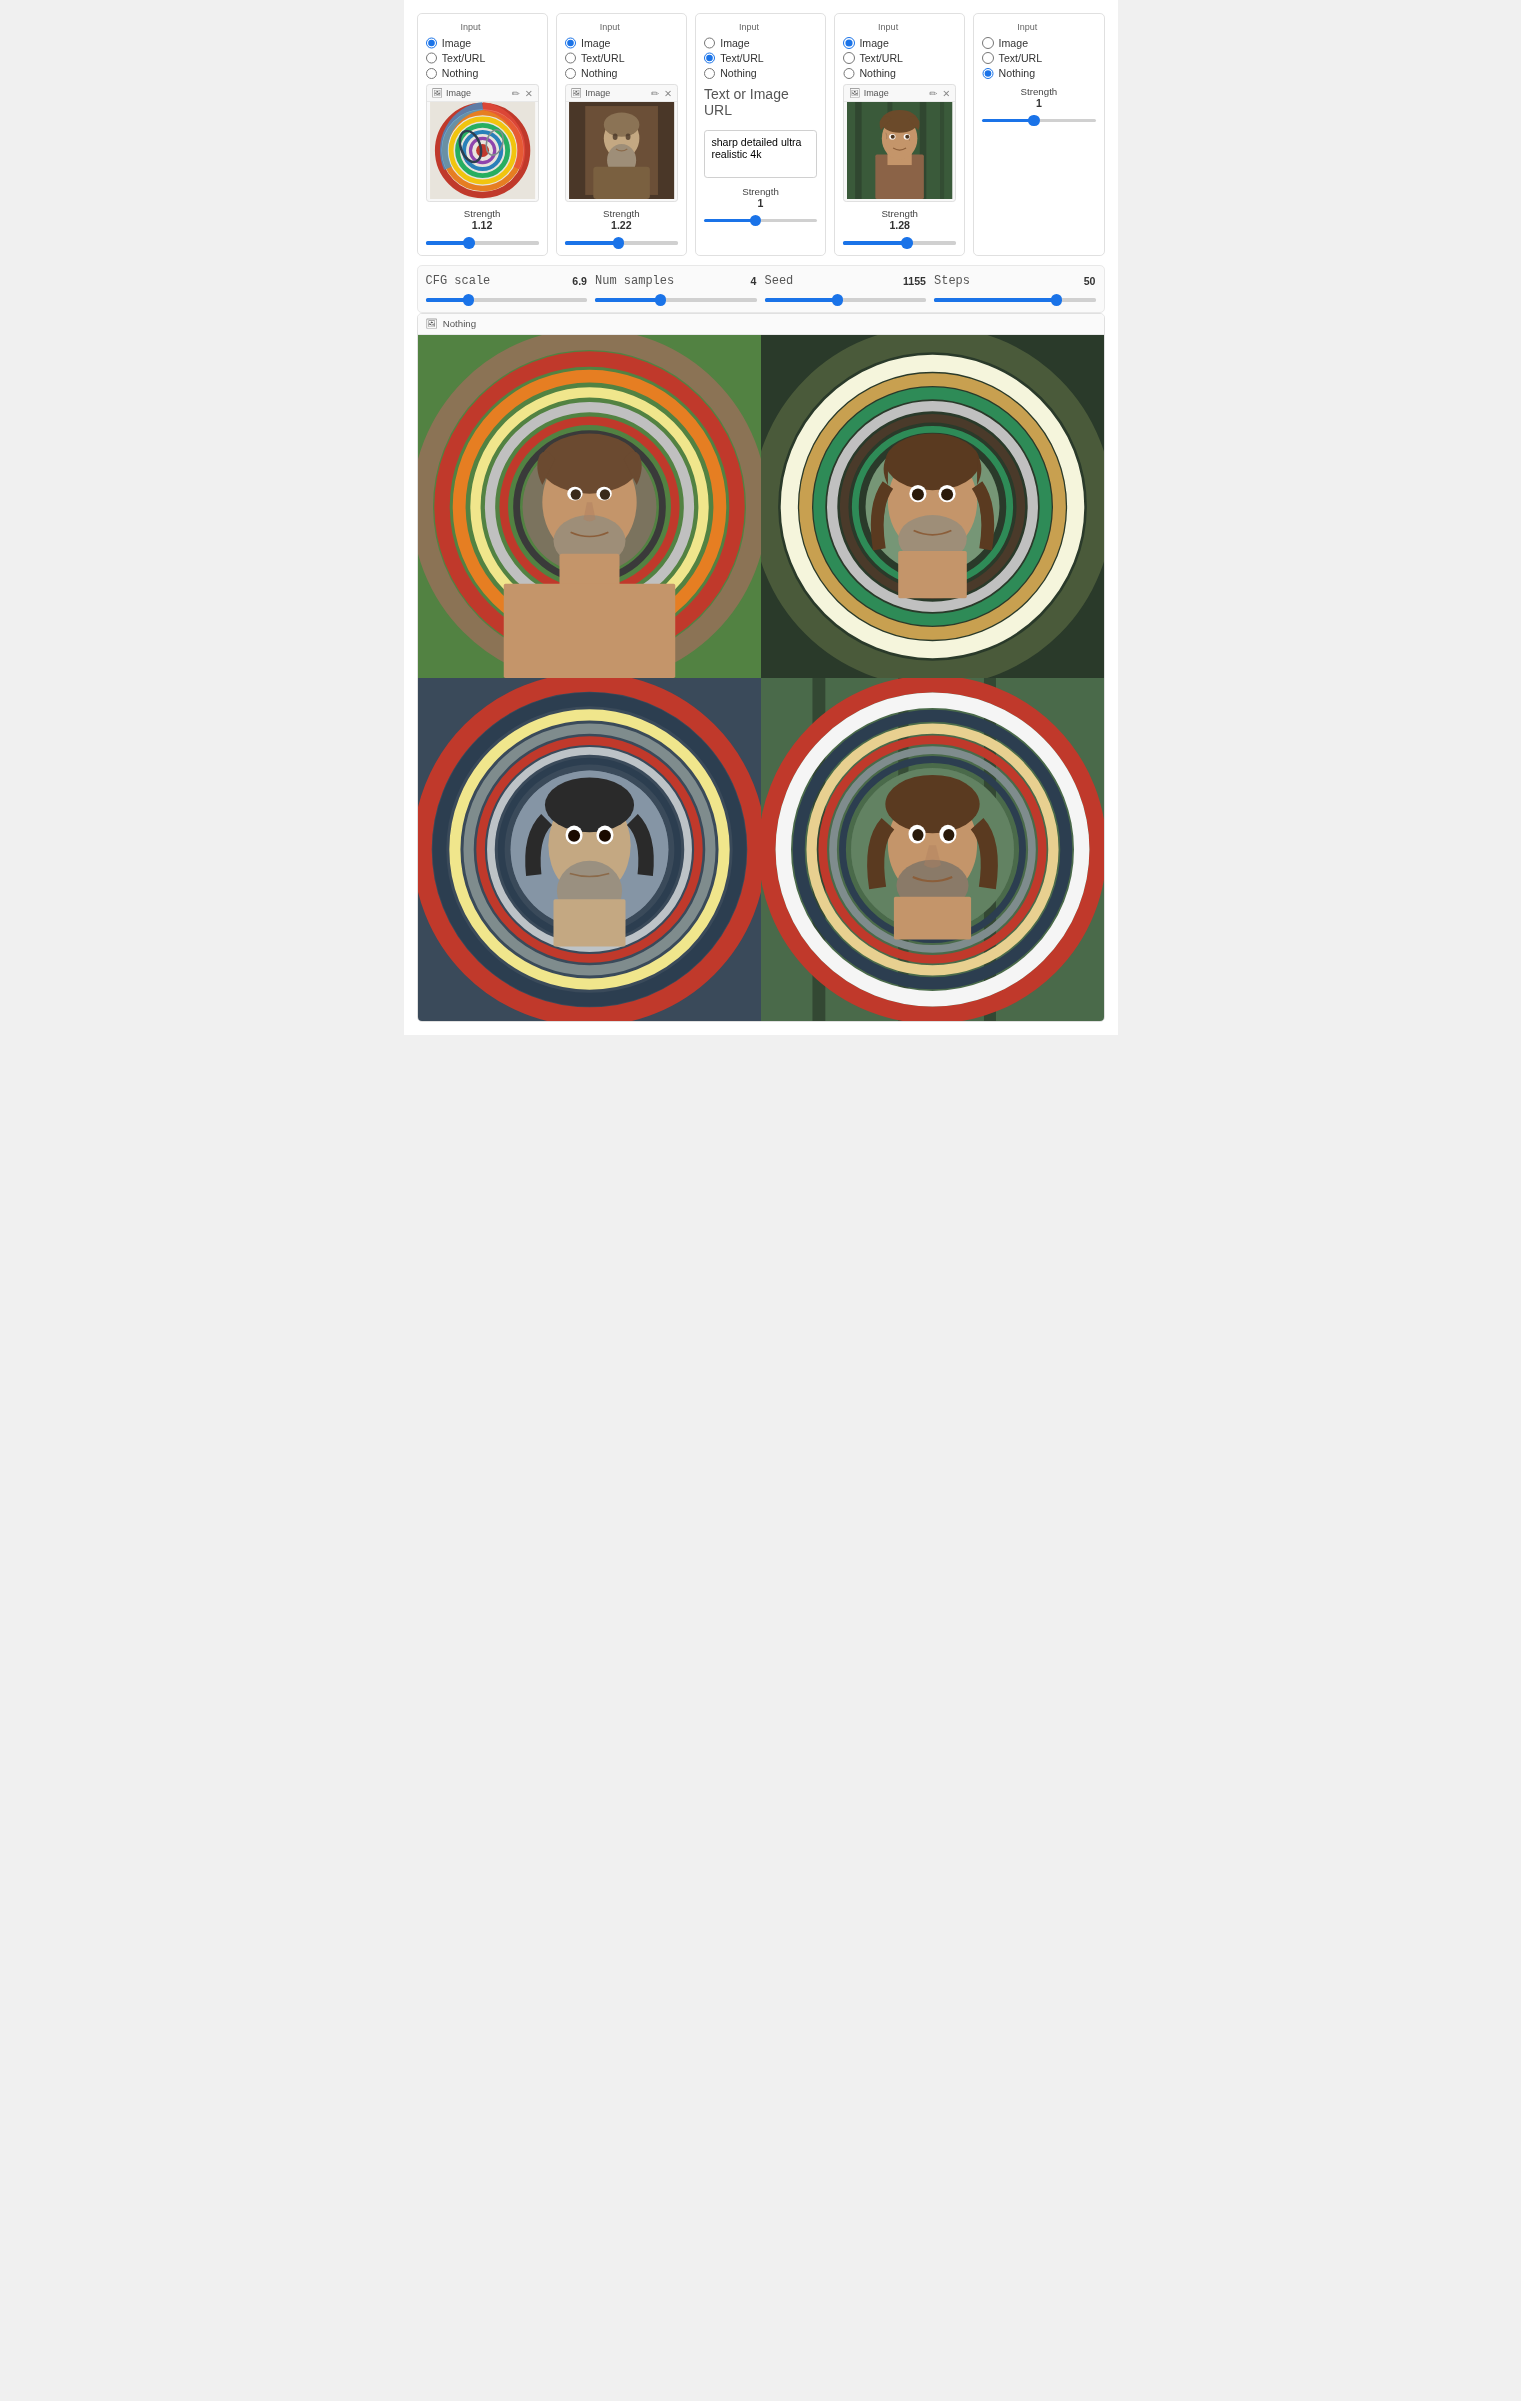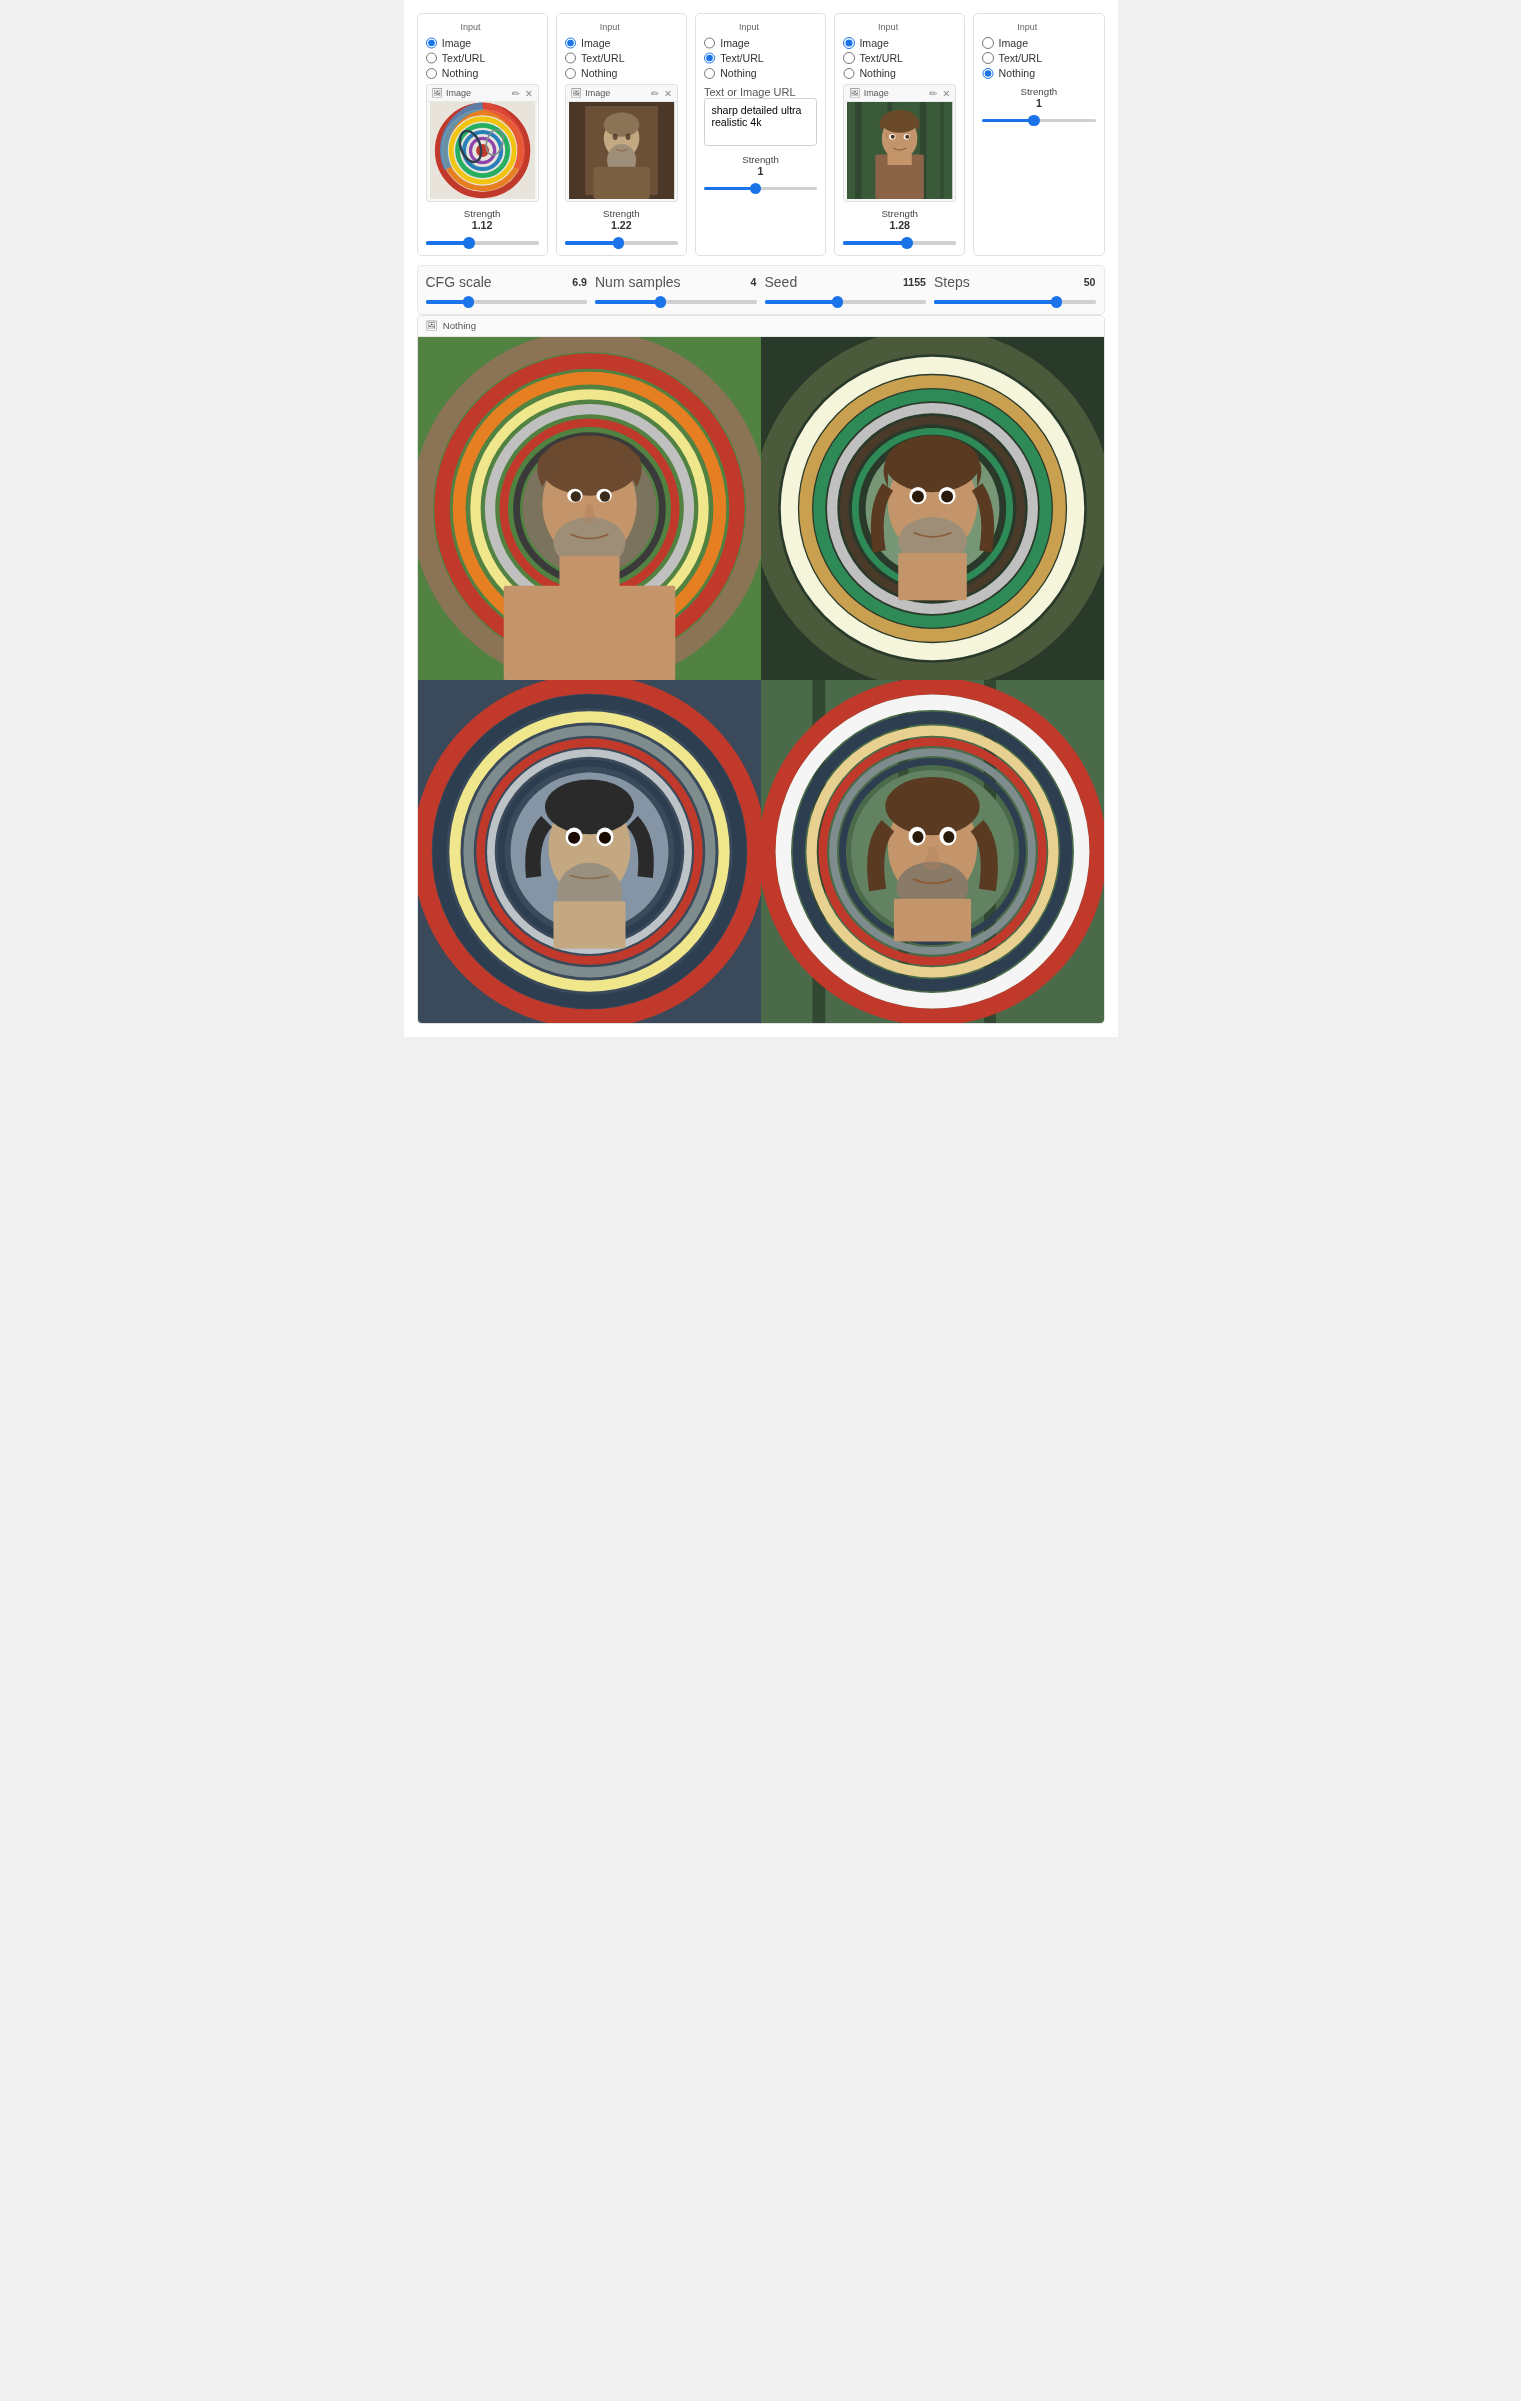--- a/index.html
+++ b/index.html
@@ -16,36 +16,36 @@
     .radio-option input[type="radio"] { accent-color: #1a73e8; width: 11.4px; height: 11.4px; }
 
     
     .image-box { border: 0.8px solid #e0e0e0; border-radius: 3.2px; margin-top: 4.9px; position: relative; background: #f8f8f8; }
     .image-box-header { display: flex; align-items: center; justify-content: space-between; padding: 2.4px 4.9px; border-bottom: 0.8px solid #e8e8e8; font-size: 9px; color: #555; }
     .image-box-header-left { display: flex; align-items: center; gap: 3.2px; }
     .image-box-actions { display: flex; gap: 4.9px; }
     .image-box-action { cursor: pointer; color: #888; font-size: 9.7px; background: none; border: none; padding: 0; }
 
     
-    .text-url-label { font-size: 11px; color: #555; margin-top: 6.5px; margin-bottom: 0; }
+    .text-url-label { font-size: 14px; color: #555; margin-top: 6.5px; margin-bottom: 12px; }
     .text-url-input { width: 100%; border: 0.8px solid #d0d0d0; border-radius: 3.2px; padding: 4.9px 6.5px; font-size: 10.6px; resize: none; font-family: inherit; }
 
     
     .strength-row { display: flex; align-items: center; justify-content: space-between; margin-top: 6.5px; flex-direction: column; }
     .strength-label { font-size: 9.7px; color: #444; }
     .strength-value { font-weight: 600; font-size: 10.6px; }
     .slider-container { margin-top: 3.2px; }
     .slider { -webkit-appearance: none; appearance: none; width: 100%; height: 3.2px; border-radius: 1.6px; background: linear-gradient(to right, #1a73e8 var(--val, 50%), #d0d0d0 var(--val, 50%)); outline: none; cursor: pointer; }
     .slider::-webkit-slider-thumb { -webkit-appearance: none; width: 11.4px; height: 11.4px; border-radius: 50%; background: #1a73e8; cursor: pointer; }
 
     
     .bottom-sliders { display: flex; align-items: flex-start; gap: 8px; margin-top: 8px; padding: 8px; background: #fafafa; border: 0.8px solid #e8e8e8; border-radius: 4.9px; }
     .slider-group { flex: 1; }
     .slider-group-header { display: flex; justify-content: space-between; align-items: center; margin-bottom: 3.2px; }
-    .slider-group-label { font-size: 14px; color: #555; }
+    .slider-group-label { font-size: 12px; color: #555; font-family: Liberation Mono, monospace; }
     .slider-group-value { font-weight: 600; font-size: 10.6px; }
 
     
     .generate-btn { display: block; width: 100%; margin: 9.7px 0; padding: 9.7px; background: #f5f5f5; border: 0.8px solid #e0e0e0; border-radius: 4.9px; font-size: 11.4px; color: #444; cursor: pointer; text-align: center; }
 
     
     .gallery-section { border: 0.8px solid #e0e0e0; border-radius: 4.9px; overflow: hidden; }
     .gallery-header { display: flex; align-items: center; gap: 4.9px; padding: 4.9px 8px; border-bottom: 0.8px solid #e8e8e8; background: #fafafa; font-size: 9.7px; color: #555; }
     .gallery-grid { display: grid; grid-template-columns: 1fr 1fr; gap: 0; }
     .gallery-item { aspect-ratio: 1; overflow: hidden; }

